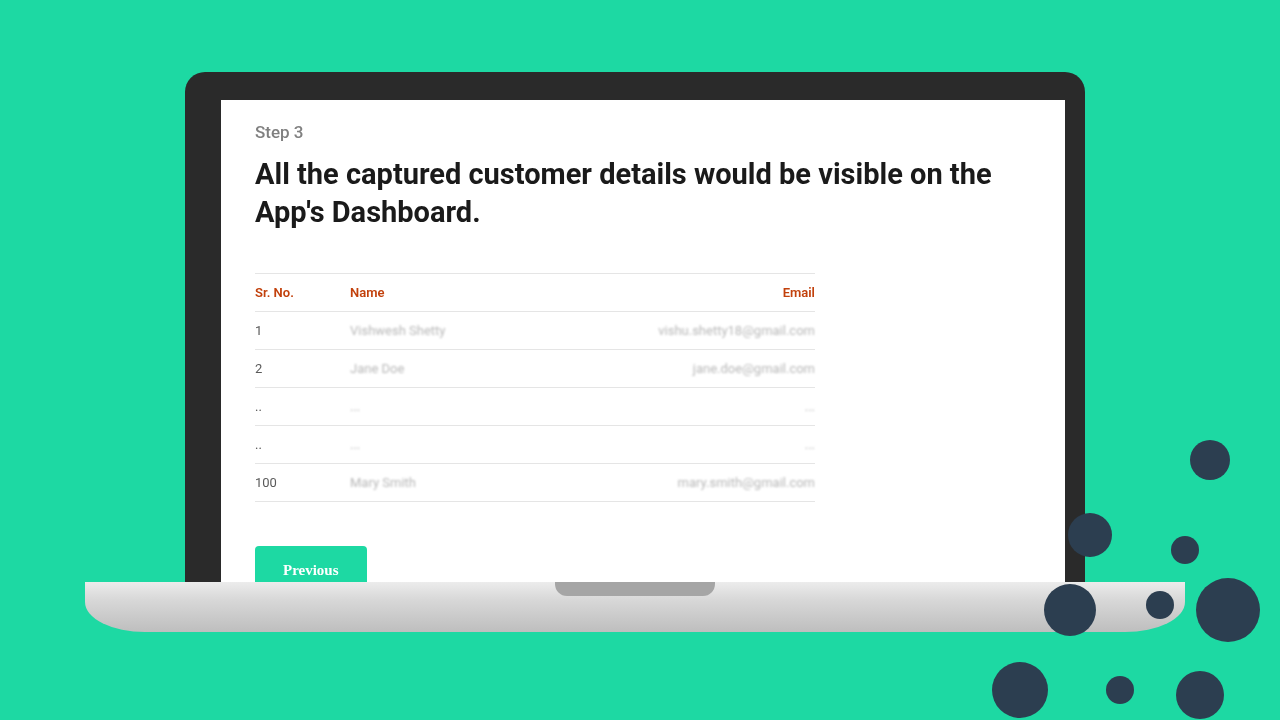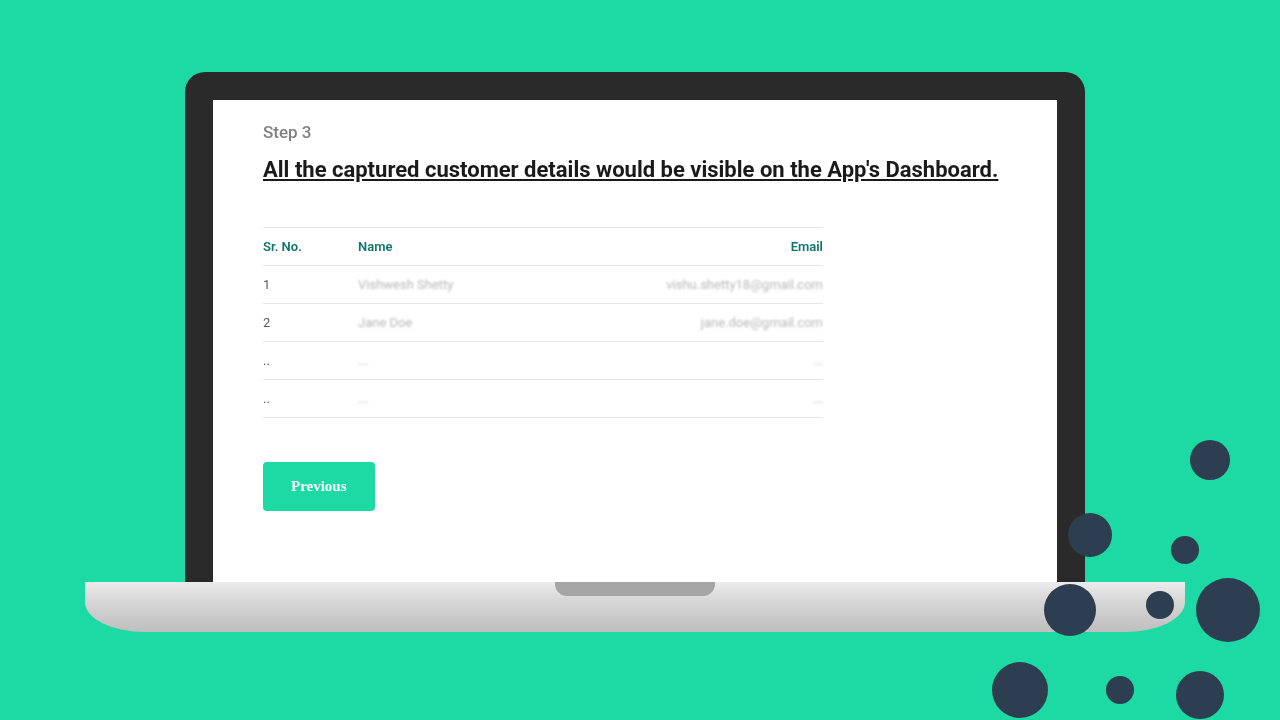--- a/index.html
+++ b/index.html
@@ -24,22 +24,23 @@
     .laptop-bezel {
       background: #2a2a2a;
       border-radius: 20px 20px 0 0;
       padding: 28px 28px 0 28px;
       height: 510px;
     }
     .screen {
       background: #fff;
       width: 100%;
       height: 100%;
-      padding: 22px 50px;
+      padding: 22px 34px;
       overflow: hidden;
+      margin-left: 8px;
     }
     .laptop-base {
       position: relative;
       width: 1100px;
       height: 50px;
       margin-left: -100px;
       background: linear-gradient(to bottom, #ececec 0%, #d8d8d8 35%, #bebebe 100%);
       border-radius: 0 0 60px 60px / 0 0 30px 30px;
     }
     .laptop-notch {
@@ -53,39 +54,38 @@
       border-radius: 0 0 12px 12px;
     }
     .step-label {
       color: #808080;
       font-size: 17px;
       font-weight: 500;
       margin-bottom: 14px;
     }
     .heading {
       color: #1a1a1a;
-      font-size: 22px;
+      font-size: 29px;
       font-weight: 700;
       line-height: 1.3;
       margin-bottom: 42px;
       max-width: 760px;
-      text-decoration: underline;
     }
     .table-area {
       width: 560px;
     }
     .table-row {
       display: flex;
       border-bottom: 1px solid #e5e5e5;
       padding: 11px 0;
       font-size: 13px;
     }
     .table-row.header {
       border-top: 1px solid #e5e5e5;
-      color: #0f766e;
+      color: #c2410c;
       font-weight: 600;
     }
     .table-row .col-sr {
       width: 95px;
     }
     .table-row .col-name {
       width: 180px;
     }
     .table-row .col-email {
       flex: 1;
@@ -152,20 +152,25 @@
         <div class="table-row blurred">
           <div class="col-sr">..</div>
           <div class="col-name">...</div>
           <div class="col-email">...</div>
         </div>
         <div class="table-row blurred">
           <div class="col-sr">..</div>
           <div class="col-name">...</div>
           <div class="col-email">...</div>
         </div>
+        <div class="table-row blurred">
+          <div class="col-sr">100</div>
+          <div class="col-name">Mary Smith</div>
+          <div class="col-email">mary.smith@gmail.com</div>
+        </div>
       </div>
 
       <div class="button-row">
         <button class="btn">Previous</button>
       </div>
     </div>
   </div>
   <div class="laptop-base">
     <div class="laptop-notch"></div>
   </div>

